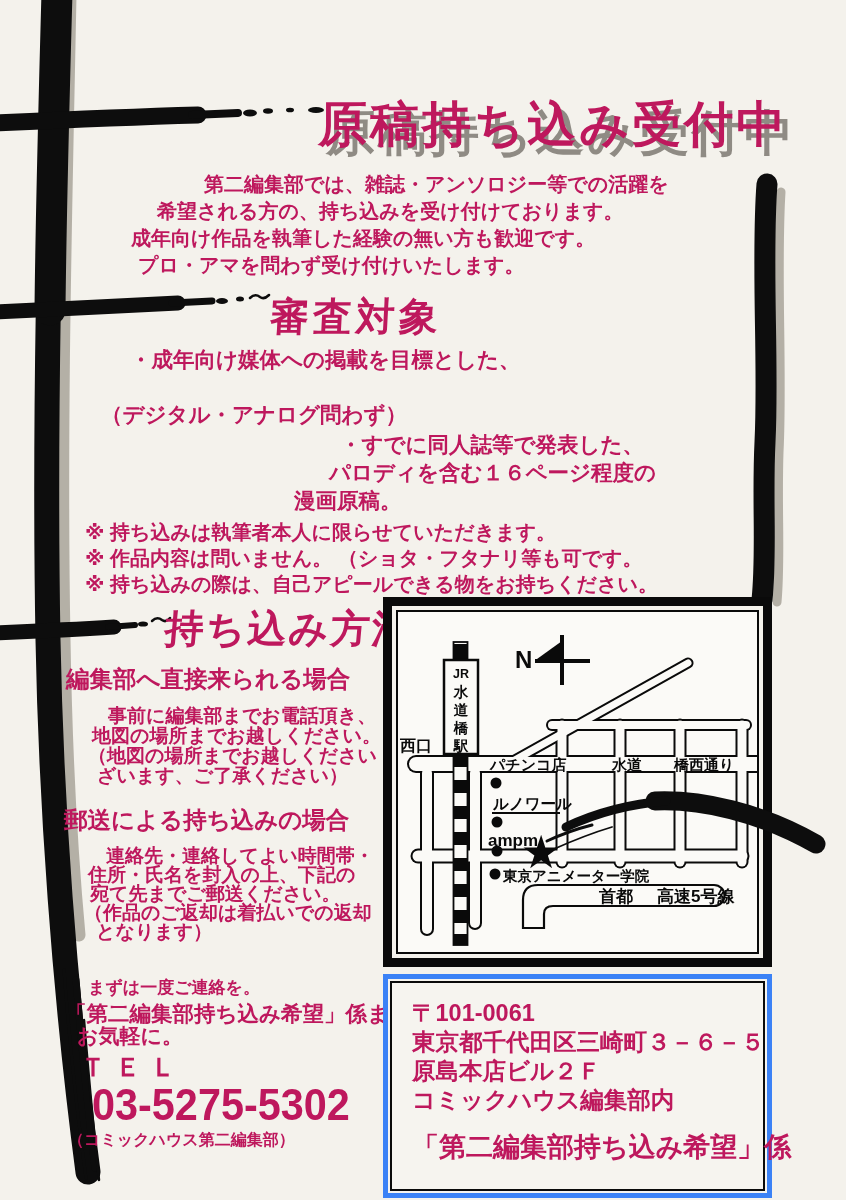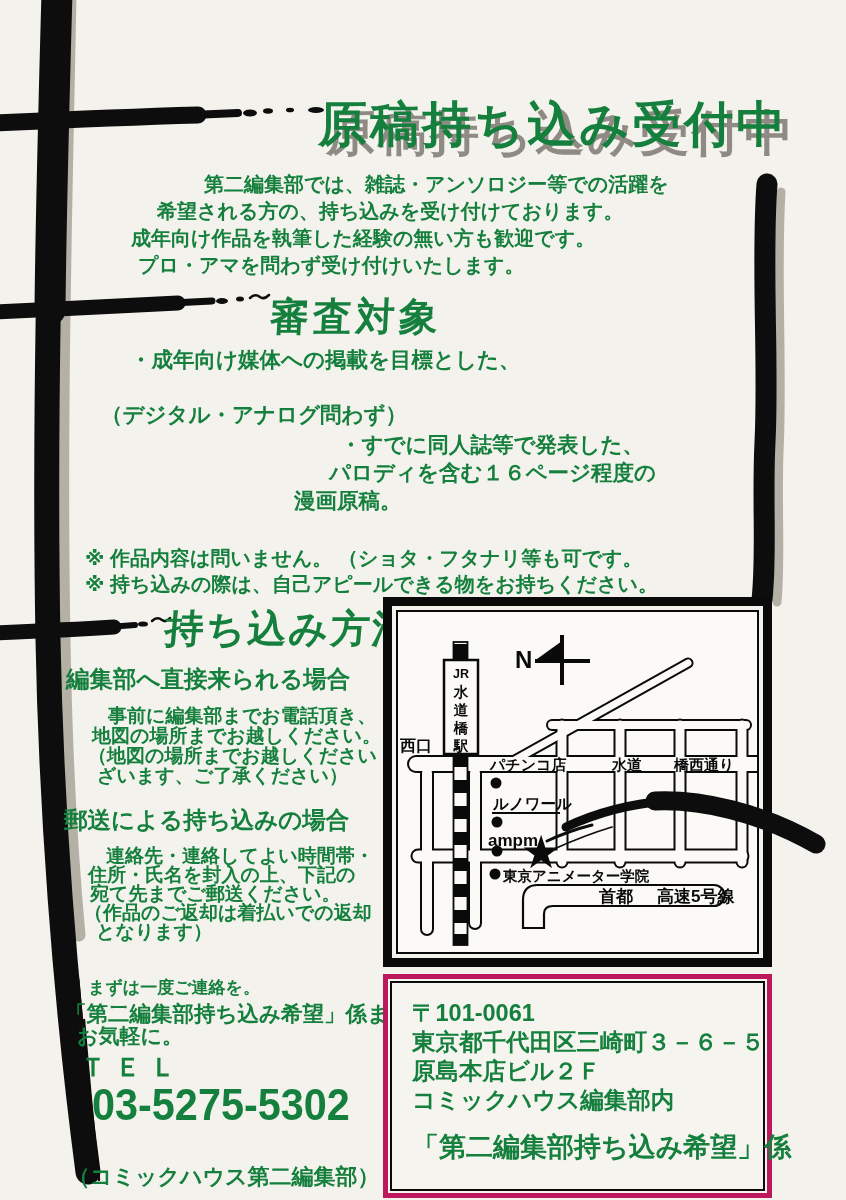--- a/index.html
+++ b/index.html
@@ -1,18 +1,18 @@
 <!DOCTYPE html>
 <html><head>
 <meta charset="utf-8">
 <style>
   html,body{margin:0;padding:0;background:#d8d5cf;}
   .page{
     position:relative;width:846px;height:1200px;overflow:hidden;
-    background:#f4f2ec;color:#15803d;
+    background:#f4f2ec;color:#be185d;
     font-family:"Liberation Sans","DejaVu Sans",sans-serif;
   }
   .abs{position:absolute;white-space:nowrap;}
   svg{display:block;}
   .strokes{position:absolute;left:0;top:0;z-index:6;pointer-events:none;}
   .swoosh{position:absolute;left:0;top:0;z-index:20;pointer-events:none;}
   .txt{z-index:10;}
   
   .title{
     left:318px;top:92px;font-size:49px;font-weight:bold;letter-spacing:3px;
@@ -32,34 +32,34 @@
   .h-method{left:165px;top:602px;font-size:39px;font-weight:bold;letter-spacing:2px;transform:skewX(-5deg);}
   .subhead{font-size:23.5px;font-weight:bold;}
   .sh1{left:66px;top:663px}.sh2{left:64px;top:804px}
   .body19{font-size:19px;font-weight:600;}
   .v0{left:108px;top:703px}.v1{left:92px;top:723px}.v2{left:88px;top:743px}.v3{left:97px;top:763px}
   .m0{left:106px;top:843px}.m1{left:88px;top:862px}.m2{left:90px;top:881px}.m3{left:84px;top:900px}.m4{left:96px;top:919px}
   .serif{font-family:"Liberation Serif","DejaVu Serif",serif;font-weight:600;}
   .c0{left:88px;top:976px;font-size:17px}.c1{left:65px;top:999px;font-size:21.5px}.c2{left:77px;top:1022px;font-size:21px}
   .tel-label{left:80px;top:1050px;font-size:26px;font-weight:600;letter-spacing:9px;}
   .tel-number{left:92px;top:1079px;font-size:45px;font-weight:600;transform:scaleX(.92);transform-origin:left top;letter-spacing:0px;}
-  .tel-note{left:68px;top:1130px;font-size:22px;margin-top:32px;}
+  .tel-note{left:68px;top:1130px;font-size:16px;}
   
   .map-box{
     left:383px;top:597px;width:389px;height:370px;box-sizing:border-box;
     border:9px solid #0a0a0a;background:#f4f2ec;z-index:10;
   }
   .map-inner{
     position:absolute;left:4px;top:4px;right:4px;bottom:4px;
     border:2px solid #0a0a0a;background:#fbfaf7;overflow:hidden;
   }
   
   .addr-box{
     left:383px;top:974px;width:389px;height:224px;box-sizing:border-box;
-    border:5px solid #be185d;background:#f6f4ef;z-index:10;
+    border:5px solid #3b82f6;background:#f6f4ef;z-index:10;
   }
   .addr-inner{
     position:absolute;left:2px;top:2px;right:2px;bottom:2px;
     border:2px solid #0a0a0a;padding:16px 0 0 20px;box-sizing:border-box;
   }
   .addr-line{font-size:23.5px;font-weight:600;line-height:29px;white-space:nowrap;}
   .addr-recipient{font-size:27px;font-weight:600;margin-top:14px;white-space:nowrap;}
 </style>
 </head>
 <body>
@@ -111,20 +111,21 @@
   <div class="abs txt intro i3">プロ・アマを問わず受け付けいたします。</div>
 
   <div class="abs txt h-review">審査対象</div>
 
   <div class="abs txt bullet b10">・成年向け媒体への掲載を目標とした、</div>
   <div class="abs txt bullet b12">（デジタル・アナログ問わず）</div>
   <div class="abs txt bullet b20">・すでに同人誌等で発表した、</div>
   <div class="abs txt bullet b21">パロディを含む１６ページ程度の</div>
   <div class="abs txt bullet b22">漫画原稿。</div>
 
+  <div class="abs txt note n0">※ 持ち込みは執筆者本人に限らせていただきます。</div>
   <div class="abs txt note n1">※ 作品内容は問いません。 （ショタ・フタナリ等も可です。</div>
   <div class="abs txt note n2">※ 持ち込みの際は、自己アピールできる物をお持ちください。</div>
 
   <div class="abs txt h-method">持ち込み方法</div>
 
   <div class="abs txt subhead sh1">編集部へ直接来られる場合</div>
   <div class="abs txt body19 v0">事前に編集部までお電話頂き、</div>
   <div class="abs txt body19 v1">地図の場所までお越しください。</div>
   <div class="abs txt body19 v2">（地図の場所までお越しください</div>
   <div class="abs txt body19 v3">ざいます、ご了承ください）</div>

